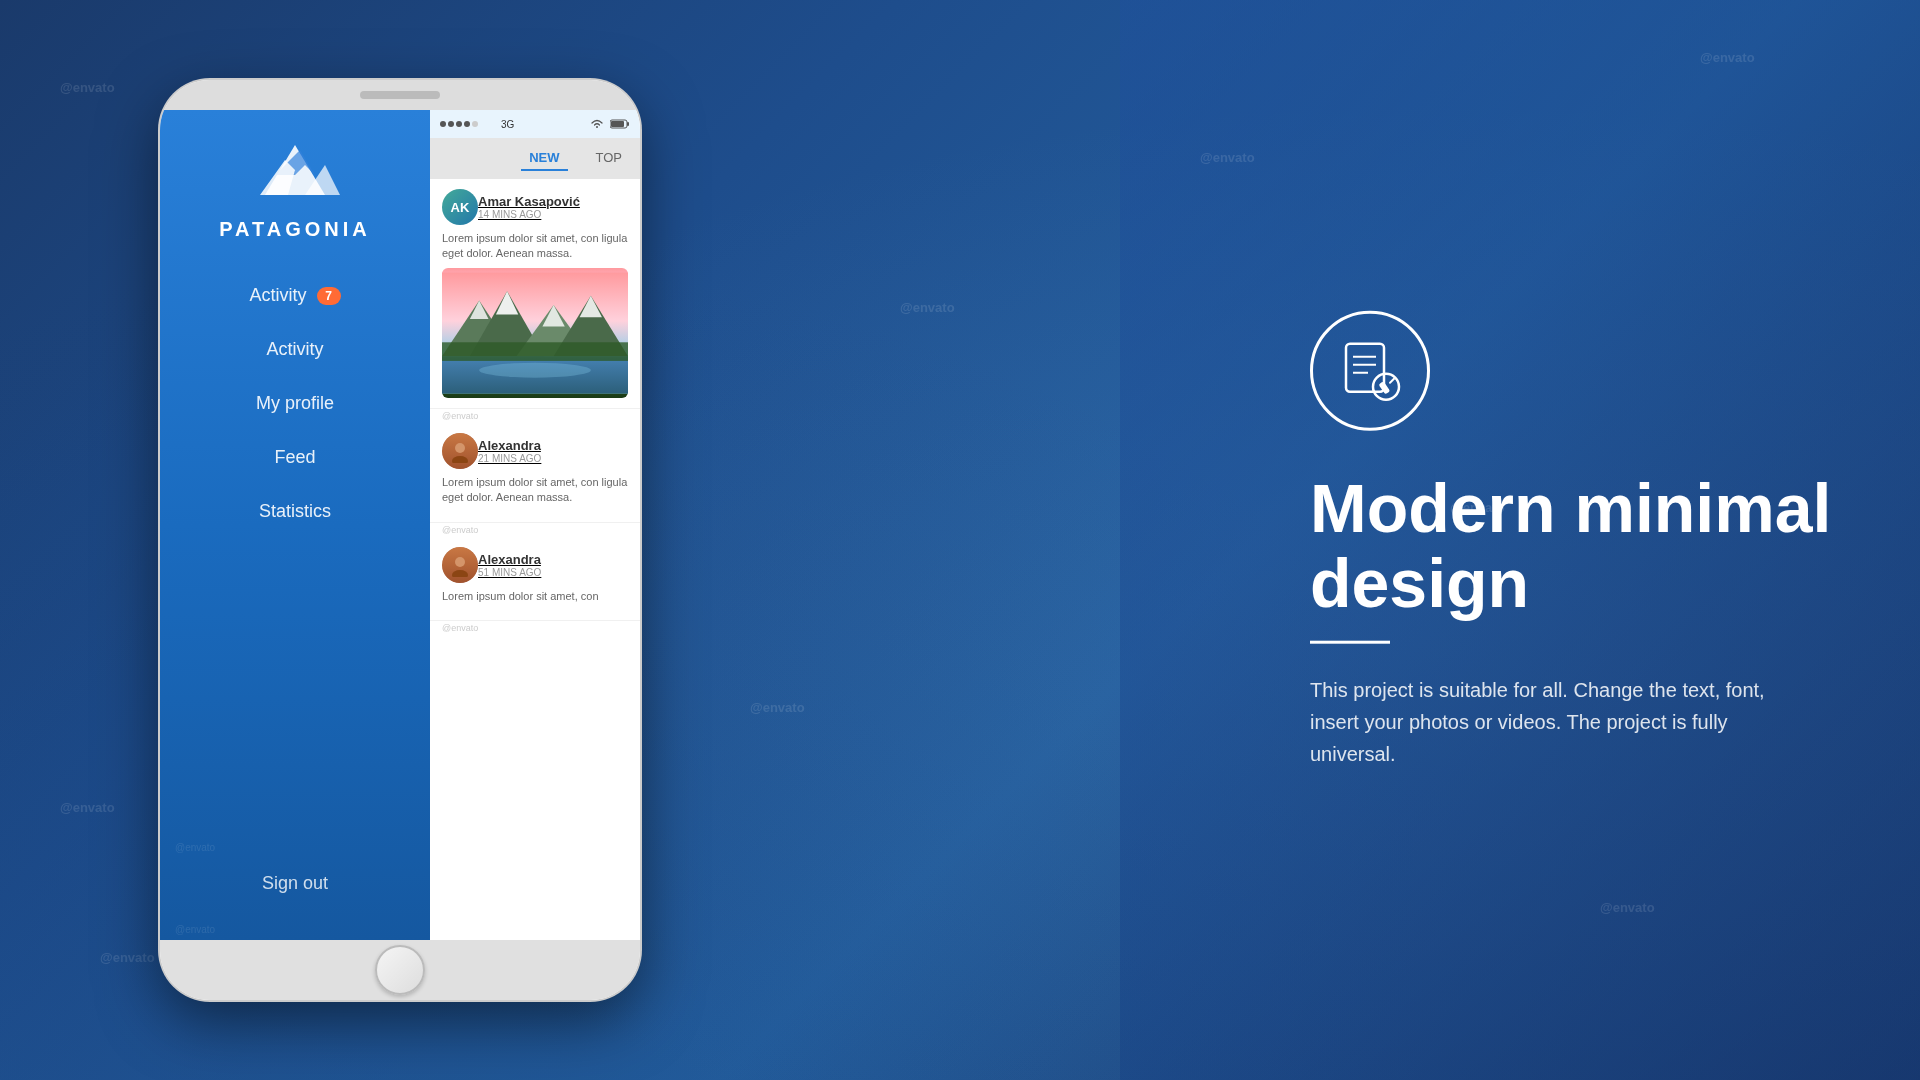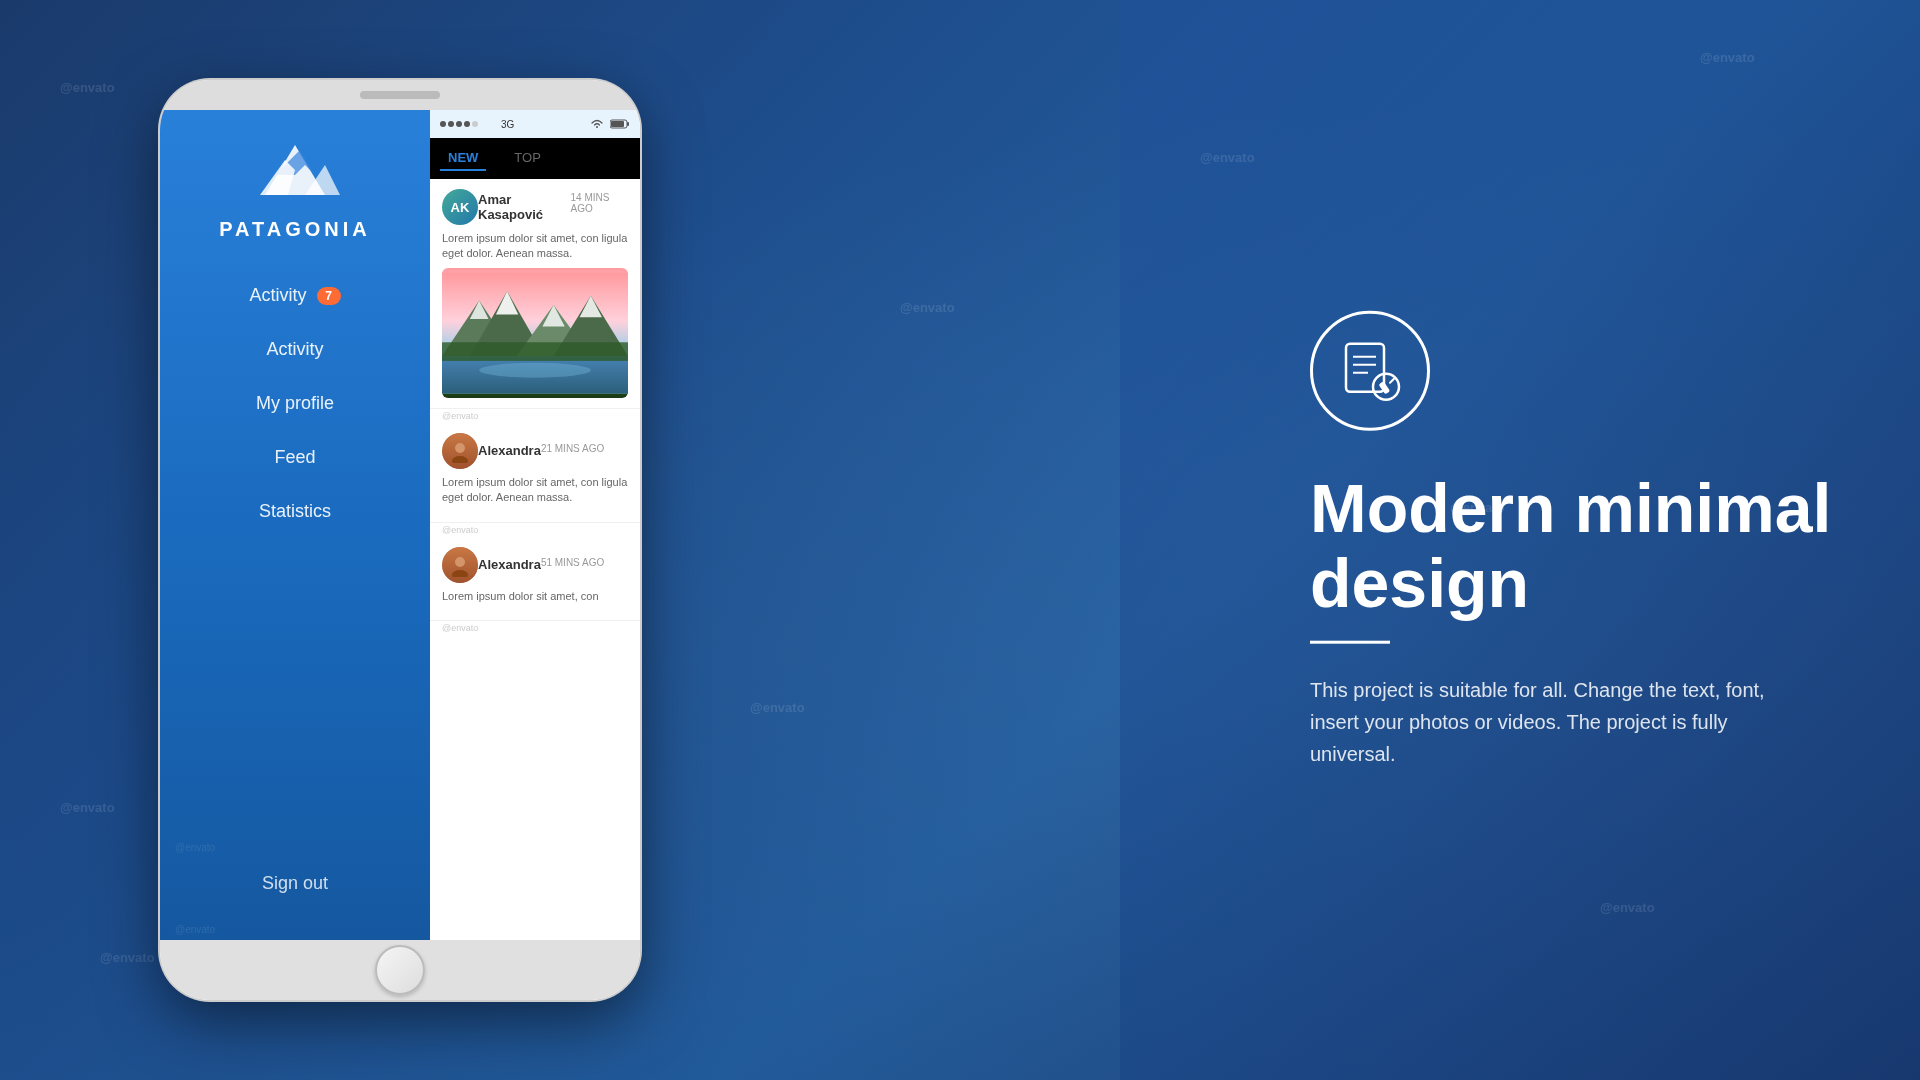--- a/index.html
+++ b/index.html
@@ -199,25 +199,25 @@
       background: #555;
     }
 
     .status-right {
       display: flex;
       align-items: center;
       gap: 6px;
     }
 
     .feed-header {
-      background: #000000;
+      background: #e5e5e5;
       padding: 8px 10px;
       display: flex;
       align-items: center;
-      justify-content: flex-start;
+      justify-content: flex-end;
     }
 
     .feed-tabs {
       display: flex;
       gap: 20px;
     }
 
     .feed-tab {
       font-size: 13px;
       color: #666;
@@ -279,21 +279,22 @@
       background: linear-gradient(180deg, #c97844 0%, #a0522d 100%);
       display: flex;
       align-items: center;
       justify-content: center;
       color: rgba(255,255,255,0.8);
       font-size: 18px;
     }
 
     .post-meta {
       display: flex;
-      flex-direction: row;
+      flex-direction: column;
+      text-decoration: underline;
     }
 
     .post-name {
       font-size: 13px;
       font-weight: bold;
       color: #333;
     }
 
     .post-time {
       font-size: 10px;

